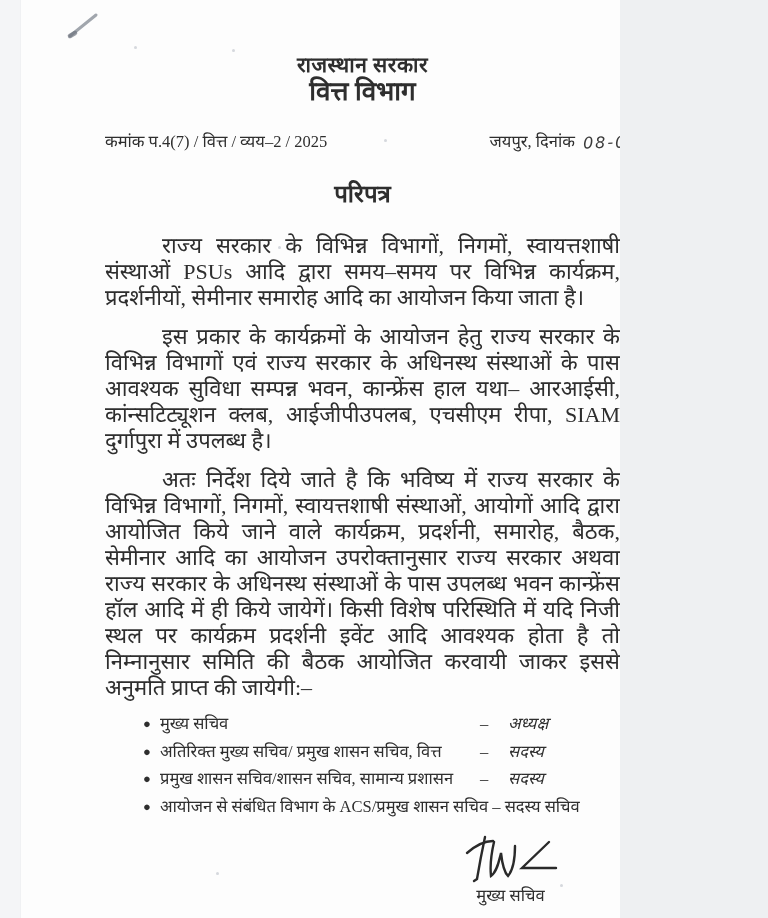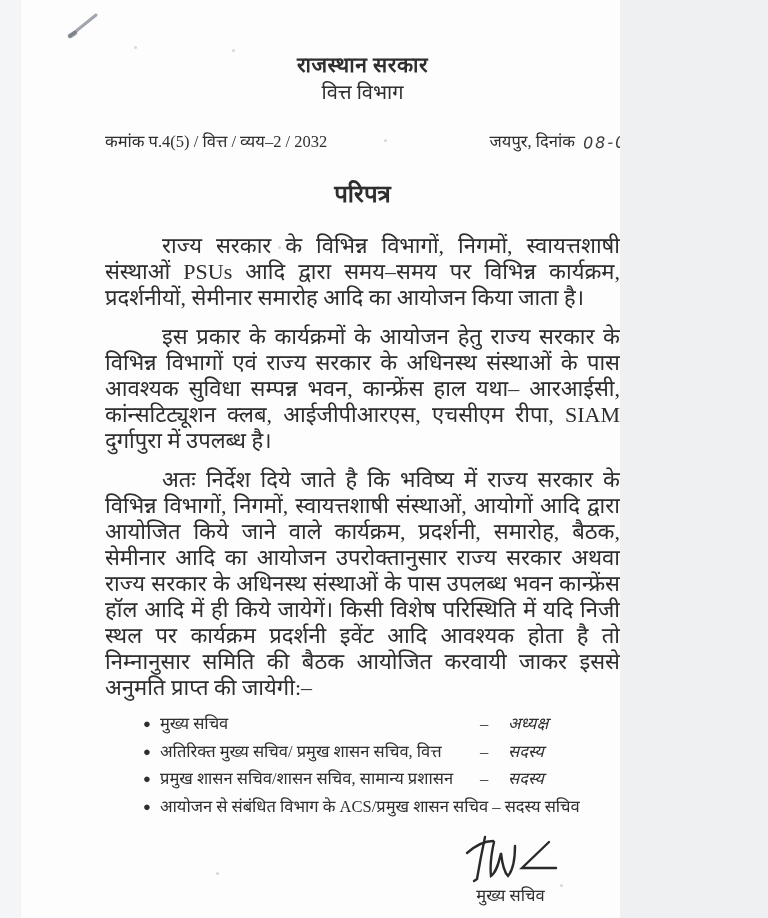--- a/index.html
+++ b/index.html
@@ -23,21 +23,21 @@
   .pen-mark { position: absolute; left: 66px; top: 10px; width: 38px; height: 30px; }
   .speck {
     position: absolute; width: 3px; height: 3px; border-radius: 50%;
     background: #b4bac2; opacity: .55;
   }
   .content {
     position: absolute; left: 105px; top: 0; width: 515px;
   }
   .header { padding-top: 52px; text-align: center; }
   .h1 { font-size: 21px; font-weight: 700; line-height: 27px; letter-spacing: .5px; }
-  .h2 { font-size: 20px; font-weight: 400; line-height: 26px; }
+  .h2 { font-size: 26px; font-weight: 700; line-height: 26px; }
   .ref-row {
     margin-top: 24px; margin-right: -76px;
     display: flex; justify-content: space-between; align-items: baseline;
     font-size: 16.5px;
   }
   .handwritten {
     display: inline-block;
     font-family: "DejaVu Sans", sans-serif;
     font-style: italic; font-size: 16px; letter-spacing: 2px;
     transform: rotate(-1.5deg); color: #3a3a3a;
@@ -91,31 +91,31 @@
   <div class="speck" style="left:560px; top:884px;"></div>
 
   <div class="content">
 
     <div class="header">
       <div class="h1">राजस्थान सरकार</div>
       <div class="h2">वित्त विभाग</div>
     </div>
 
     <div class="ref-row">
-      <span>कमांक प.4(5) / वित्त / व्यय–2 / 2032</span>
+      <span>कमांक प.4(7) / वित्त / व्यय–2 / 2025</span>
       <span>
         <span>जयपुर, दिनांक</span>
         <span class="handwritten">08-04-2025</span>
       </span>
     </div>
 
     <div class="doc-title">परिपत्र</div>
 
     <p class="para first">राज्य सरकार के विभिन्न विभागों, निगमों, स्वायत्तशाषी संस्थाओं PSUs आदि द्वारा समय–समय पर विभिन्न कार्यक्रम, प्रदर्शनीयों, सेमीनार समारोह आदि का आयोजन किया जाता है।</p>
-    <p class="para">इस प्रकार के कार्यक्रमों के आयोजन हेतु राज्य सरकार के विभिन्न विभागों एवं राज्य सरकार के अधिनस्थ संस्थाओं के पास आवश्यक सुविधा सम्पन्न भवन, कान्फ्रेंस हाल यथा– आरआईसी, कांन्सटिट्यूशन क्लब, आईजीपीआरएस, एचसीएम रीपा, SIAM दुर्गापुरा में उपलब्ध है।</p>
+    <p class="para">इस प्रकार के कार्यक्रमों के आयोजन हेतु राज्य सरकार के विभिन्न विभागों एवं राज्य सरकार के अधिनस्थ संस्थाओं के पास आवश्यक सुविधा सम्पन्न भवन, कान्फ्रेंस हाल यथा– आरआईसी, कांन्सटिट्यूशन क्लब, आईजीपीउपलब, एचसीएम रीपा, SIAM दुर्गापुरा में उपलब्ध है।</p>
     <p class="para">अतः निर्देश दिये जाते है कि भविष्य में राज्य सरकार के विभिन्न विभागों, निगमों, स्वायत्तशाषी संस्थाओं, आयोगों आदि द्वारा आयोजित किये जाने वाले कार्यक्रम, प्रदर्शनी, समारोह, बैठक, सेमीनार आदि का आयोजन उपरोक्तानुसार राज्य सरकार अथवा राज्य सरकार के अधिनस्थ संस्थाओं के पास उपलब्ध भवन कान्फ्रेंस हॉल आदि में ही किये जायेगें। किसी विशेष परिस्थिति में यदि निजी स्थल पर कार्यक्रम प्रदर्शनी इवेंट आदि आवश्यक होता है तो निम्नानुसार समिति की बैठक आयोजित करवायी जाकर इससे अनुमति प्राप्त की जायेगी:–</p>
 
     <div class="committee">
       <div class="committee-row">
         <span class="bullet">●</span>
         <span class="member">मुख्य सचिव</span>
         <span class="dash">–</span>
         <span class="role">अध्यक्ष</span>
       </div>
       <div class="committee-row">

